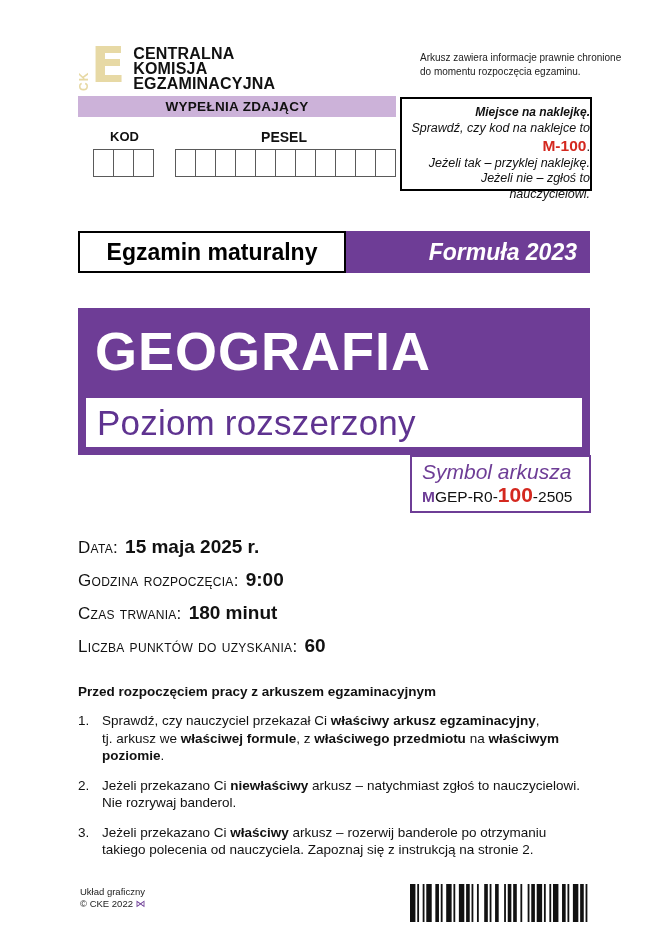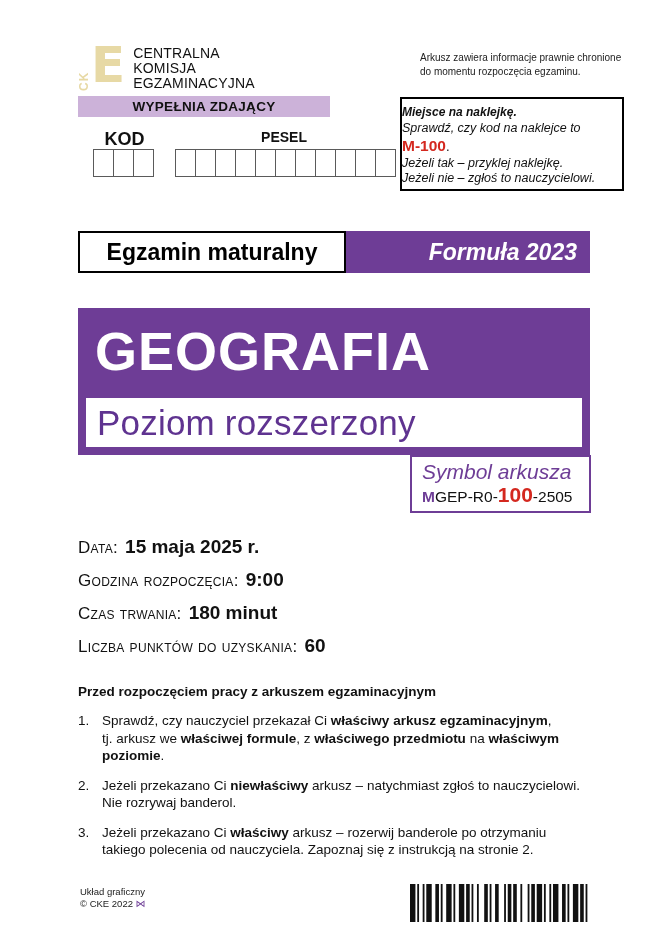--- a/index.html
+++ b/index.html
@@ -9,38 +9,38 @@
   .page { position:relative; width:664px; height:938px; margin:0 auto; background:#fff; overflow:hidden; }
 
   
   .logo-block { position:absolute; left:78px; top:44px; display:flex; align-items:flex-start; }
   .logo-icon { display:flex; align-items:stretch; height:47px; margin-right:8px; }
   .logo-ck { color:#e7d9a5; font-weight:bold; font-size:12px; letter-spacing:1px;
              writing-mode:vertical-rl; transform:rotate(180deg); line-height:12px;
              display:flex; align-items:center; }
   .logo-e { color:#e7d9a5; font-weight:800; font-size:50px; line-height:42px; margin-left:1px;
             font-family:"DejaVu Sans", sans-serif; }
-  .logo-text { font-size:14px; font-weight:normal; line-height:15px; letter-spacing:0.2px; padding-top:2px; }
+  .logo-text { font-size:16px; font-weight:bold; line-height:15px; letter-spacing:0.2px; padding-top:2px; }
 
   .legal-note { position:absolute; left:420px; top:51px; font-size:10px; line-height:13.5px; color:#222; }
 
   
-  .fill-bar { position:absolute; left:78px; top:96px; width:252px; height:21px;
+  .fill-bar { position:absolute; left:78px; top:96px; width:318px; height:21px;
               background:#ccb2d9; display:flex; align-items:center; justify-content:center;
               font-size:13.5px; font-weight:bold; color:#111; letter-spacing:0.3px; }
-  .kod-label   { position:absolute; left:93px;  top:129px; width:63px;  text-align:center; font-size:18px; font-weight:bold; }
+  .kod-label   { position:absolute; left:93px;  top:129px; width:63px;  text-align:center; font-size:13px; font-weight:bold; }
   .pesel-label { position:absolute; left:175px; top:129px; width:218px; text-align:center; font-size:14px; font-weight:bold; }
   .cells { position:absolute; top:149px; display:flex; }
   .cells.kod   { left:93px; }
   .cells.pesel { left:175px; }
   .cell { width:21px; height:28px; border:1px solid #5a5a5a; margin-left:-1px; background:#fff; }
   .cell:first-child { margin-left:0; }
 
-  .sticker-box { position:absolute; left:400px; top:97px; width:224px; height:94px;
-                 border:2px solid #000; background:#fff; text-align:left; padding-top:6px; }
+  .sticker-box { position:absolute; left:400px; top:97px; width:192px; height:94px;
+                 border:2px solid #000; background:#fff; text-align:right; padding-top:6px; }
   .sticker-title { font-size:12px; font-weight:bold; font-style:italic; margin-bottom:2px; }
   .sticker-line  { font-size:12.5px; font-style:italic; line-height:15.5px; }
   .sticker-code-line { font-size:13px; line-height:18px; }
   .sticker-code { color:#d4281f; font-weight:bold; font-size:15.5px; }
 
   
   .banner { position:absolute; left:78px; top:231px; width:512px; height:42px; display:flex; }
   .banner-exam { width:268px; height:42px; background:#fff; border:2px solid #000;
                  display:flex; align-items:center; justify-content:center;
                  font-size:23px; font-weight:bold; color:#000; z-index:1; }
@@ -165,21 +165,21 @@
     <div class="info-line">
       <span class="info-label">Liczba punktów do uzyskania:</span>
       <span class="info-value">60</span>
     </div>
   </div>
 
   <div class="instructions">
     <div class="instr-heading">Przed rozpoczęciem pracy z arkuszem egzaminacyjnym</div>
     <div class="instr-item">
       <span class="instr-num">1.</span>
-      <span class="instr-body"><span>Sprawdź, czy nauczyciel przekazał Ci </span><b>właściwy arkusz egzaminacyjnym</b><span>,</span><br><span>tj. arkusz we </span><b>właściwej formule</b><span>, z </span><b>właściwego przedmiotu</b><span> na </span><b>właściwym</b><br><b>poziomie</b><span>.</span></span>
+      <span class="instr-body"><span>Sprawdź, czy nauczyciel przekazał Ci </span><b>właściwy arkusz egzaminacyjny</b><span>,</span><br><span>tj. arkusz we </span><b>właściwej formule</b><span>, z </span><b>właściwego przedmiotu</b><span> na </span><b>właściwym</b><br><b>poziomie</b><span>.</span></span>
     </div>
     <div class="instr-item">
       <span class="instr-num">2.</span>
       <span class="instr-body"><span>Jeżeli przekazano Ci </span><b>niewłaściwy</b><span> arkusz – natychmiast zgłoś to nauczycielowi.</span><br><span>Nie rozrywaj banderol.</span></span>
     </div>
     <div class="instr-item">
       <span class="instr-num">3.</span>
       <span class="instr-body"><span>Jeżeli przekazano Ci </span><b>właściwy</b><span> arkusz – rozerwij banderole po otrzymaniu</span><br><span>takiego polecenia od nauczyciela. Zapoznaj się z instrukcją na stronie 2.</span></span>
     </div>
   </div>

